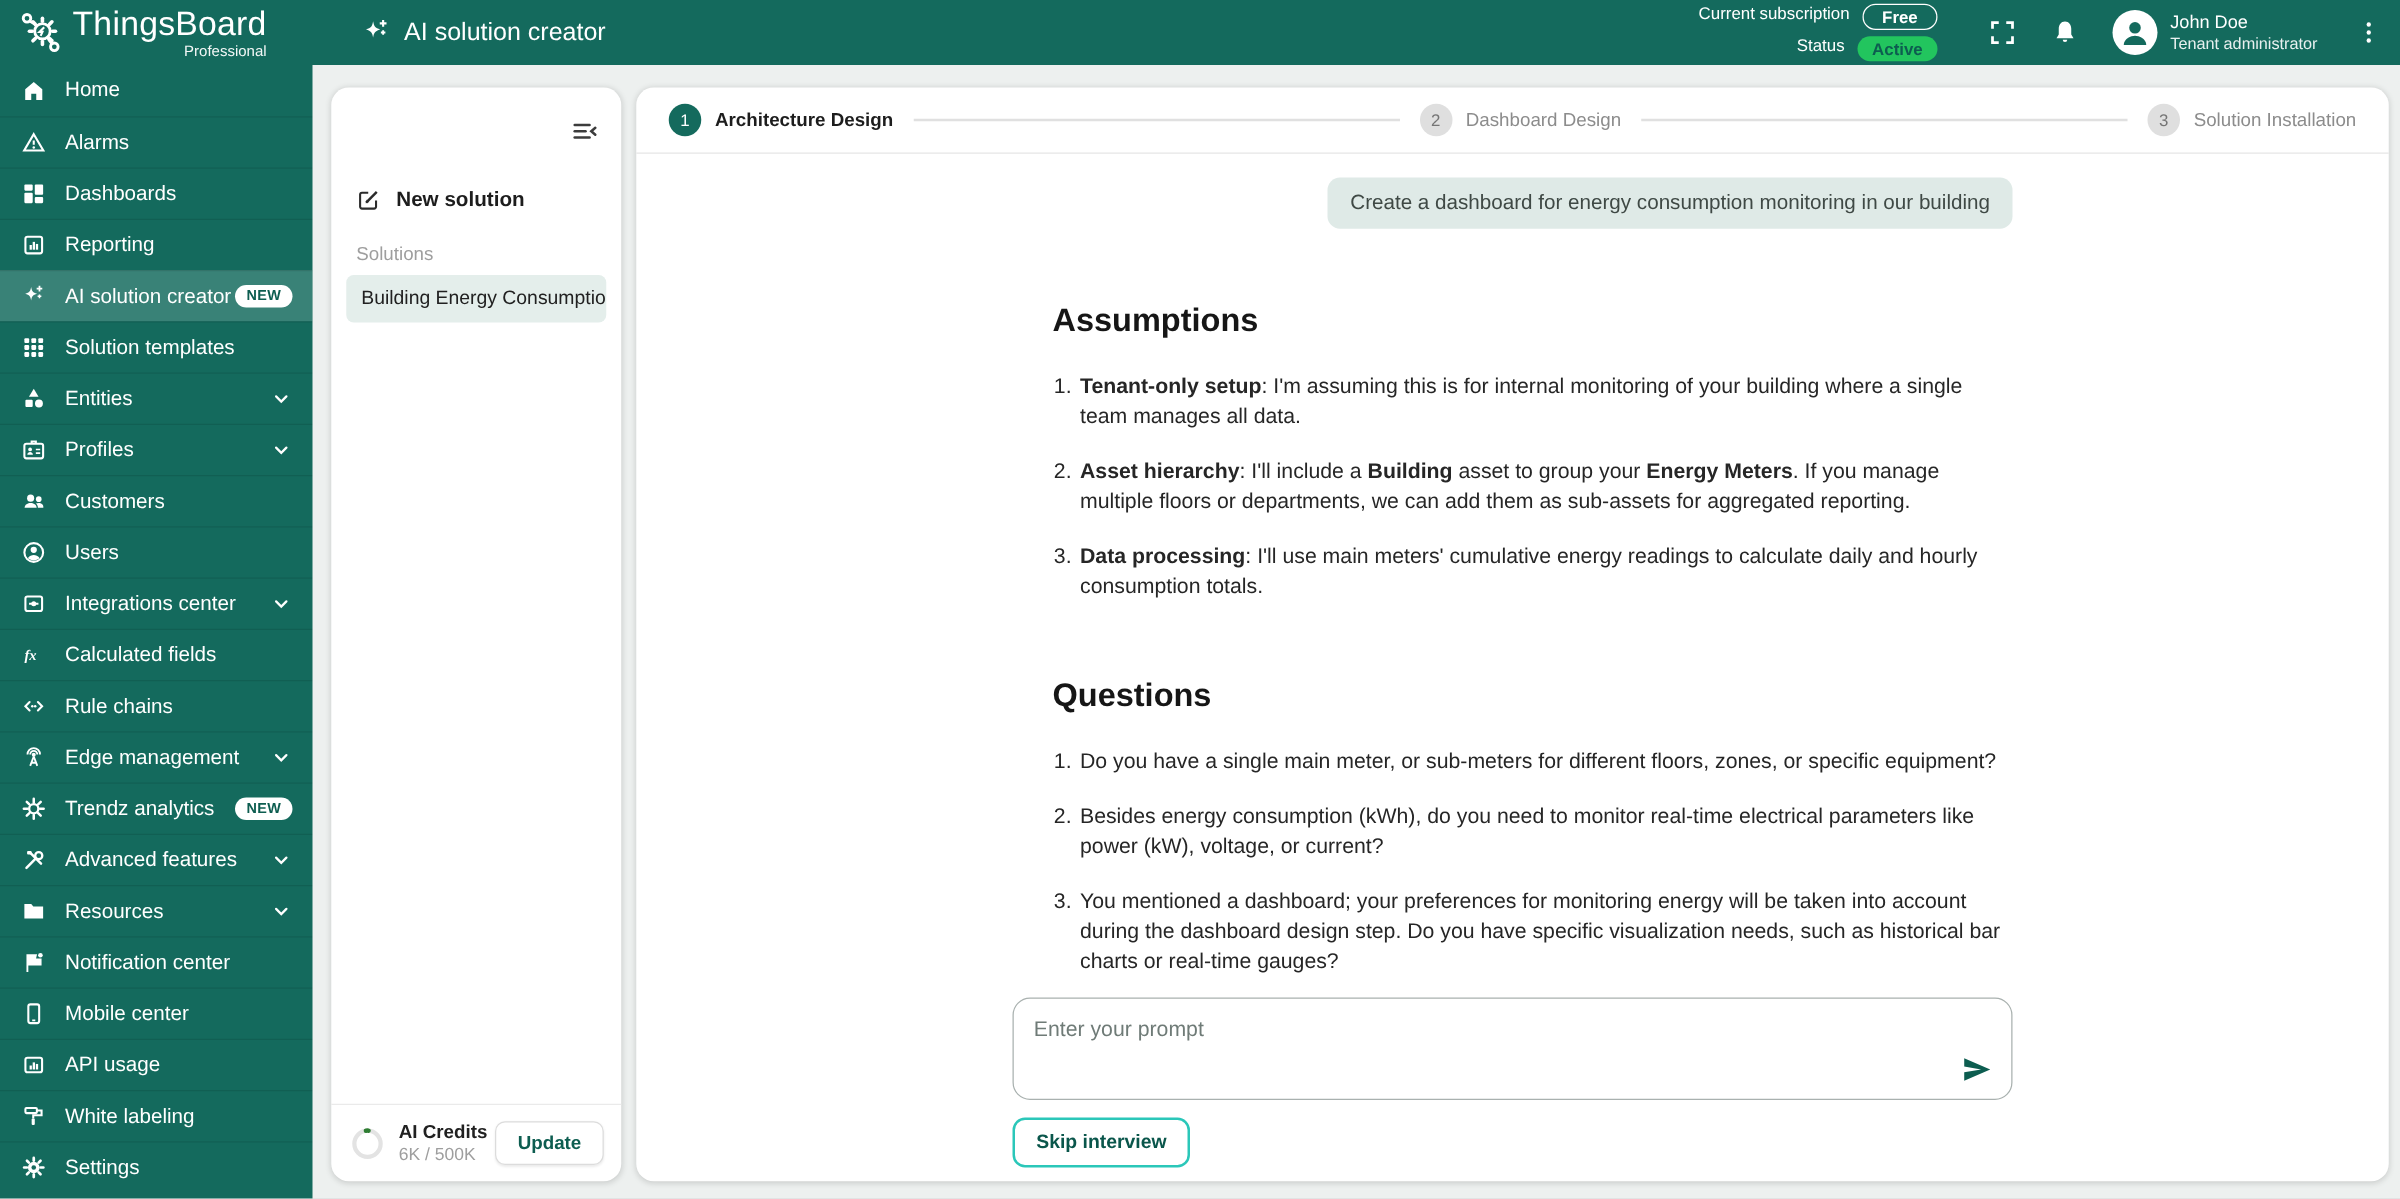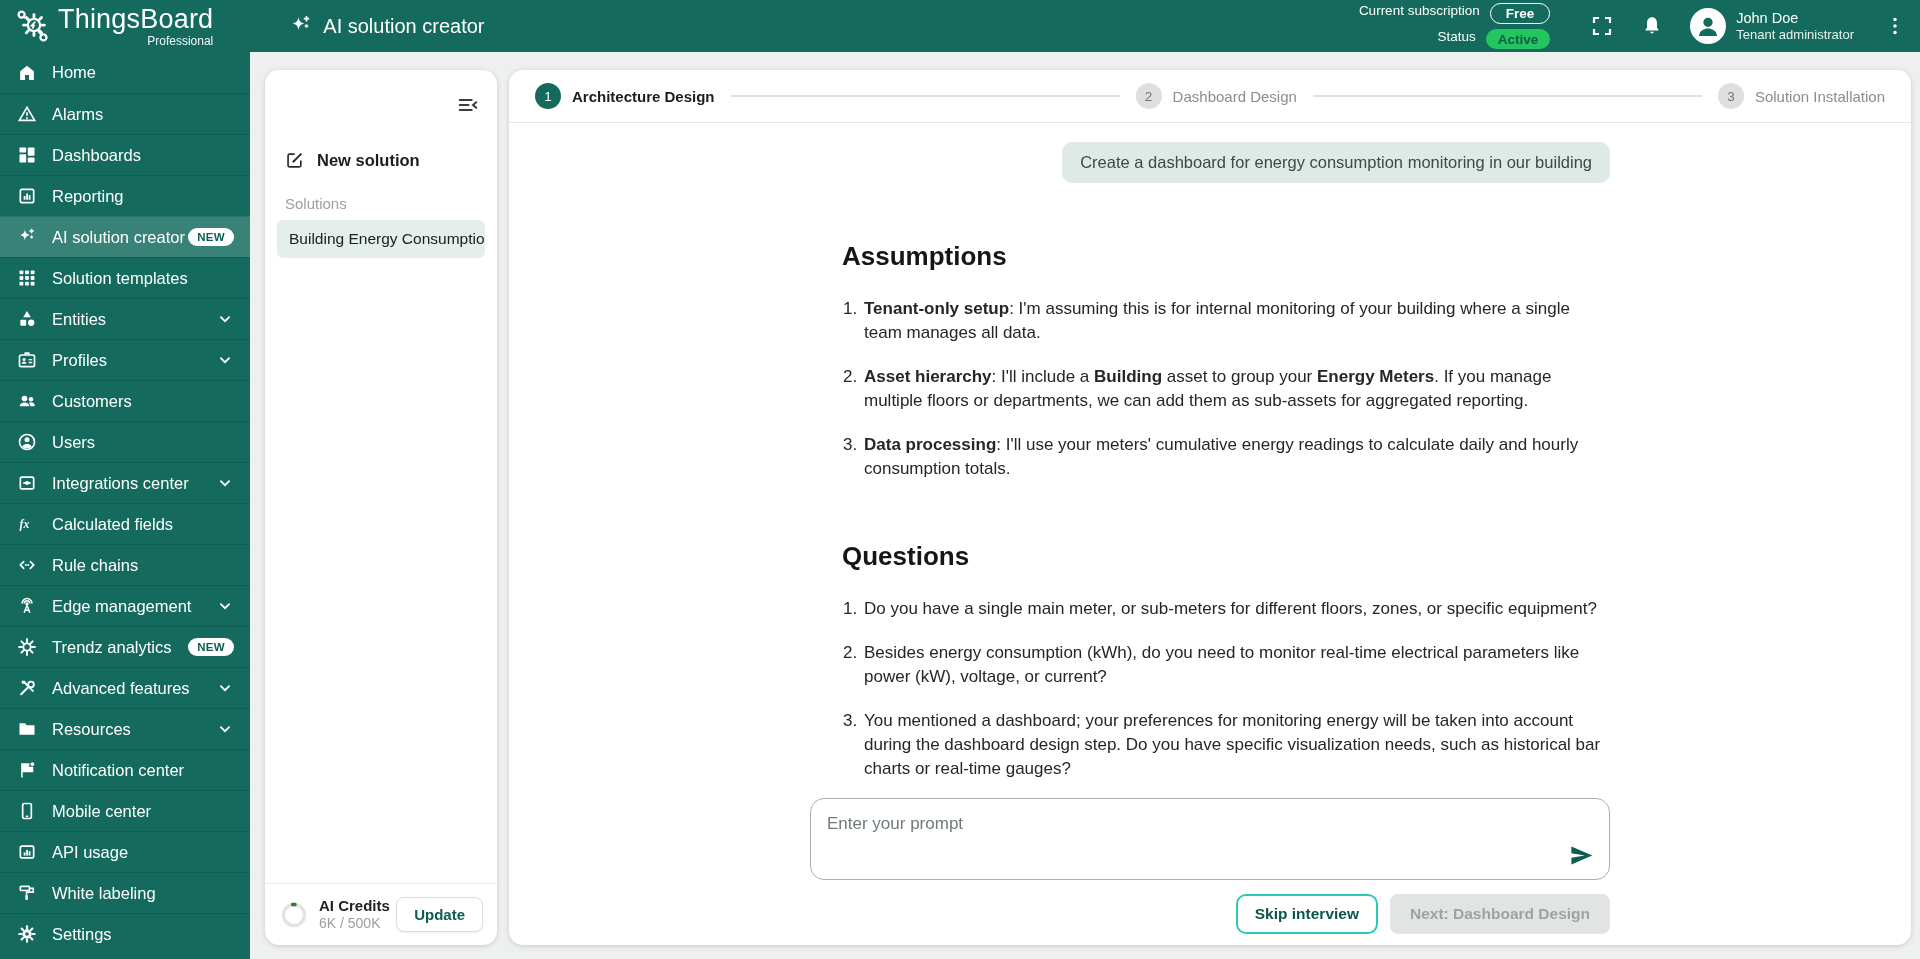--- a/index.html
+++ b/index.html
@@ -86,21 +86,21 @@
   .qa-list{margin:25px 0 0 0;padding-left:52px;font-size:17px;line-height:24px;color:var(--txt);}
   .qa-list li{margin-bottom:20px;padding-left:2px;}
   .qa-list b{font-weight:700;}
   .section-title.questions{padding-top:40px;}
 
   .bottom-block{position:absolute;left:0;right:0;bottom:11px;margin-top:36px;}
   .prompt-box{position:relative;height:82px;border:1px solid #A9B1AF;border-radius:14px;background:#fff;}
   .prompt-input{width:100%;height:100%;border:none;outline:none;resize:none;background:transparent;border-radius:14px;padding:15px 50px 15px 16px;font-family:inherit;font-size:17px;color:#333;caret-color:var(--teal);}
   .prompt-input::placeholder{color:#6F7B77;opacity:1;}
   .send-btn{position:absolute;right:14px;bottom:10px;width:27px;height:27px;color:var(--teal-dark);cursor:pointer;}
-  .actions-row{display:flex;justify-content:flex-end;gap:12px;margin-top:14px;}
+  .actions-row{display:flex;gap:12px;margin-top:14px;}
   .skip-btn{background:#fff;border:2px solid var(--turquoise);border-radius:10px;padding:9px 17px;font-size:15.5px;font-weight:700;color:#0A564B;cursor:pointer;font-family:inherit;}
   .next-btn{background:#E2E4E4;border:none;border-radius:8px;padding:10px 20px;font-size:15.5px;font-weight:700;color:#9DA3A2;cursor:default;font-family:inherit;}
 </style>
 </head>
 <body>
 
 <svg width="0" height="0" style="position:absolute">
   <defs>
     <symbol id="i-logo" viewBox="0 0 40 40">
       <g fill="none" stroke="currentColor" stroke-width="2.4">
@@ -565,39 +565,38 @@
     </div>
 
     <div class="content">
       <div class="column">
         <div class="bubble">Create a dashboard for energy consumption monitoring in our building</div>
 
         <h2 class="section-title">Assumptions</h2>
         <ol class="qa-list">
           <li><b>Tenant-only setup</b><span>: I'm assuming this is for internal monitoring of your building where a single team manages all data.</span></li>
           <li><b>Asset hierarchy</b><span>: I'll include a </span><b>Building</b><span> asset to group your </span><b>Energy Meters</b><span>. If you manage multiple floors or departments, we can add them as sub-assets for aggregated reporting.</span></li>
-          <li><b>Data processing</b><span>: I'll use your meters' cumulative energy readings to calculate daily and hourly consumption totals.</span></li>
+          <li><b>Data processing</b><span>: I'll use main meters' cumulative energy readings to calculate daily and hourly consumption totals.</span></li>
         </ol>
 
         <h2 class="section-title questions">Questions</h2>
         <ol class="qa-list">
           <li>Do you have a single main meter, or sub-meters for different floors, zones, or specific equipment?</li>
           <li>Besides energy consumption (kWh), do you need to monitor real-time electrical parameters like power (kW), voltage, or current?</li>
           <li>You mentioned a dashboard; your preferences for monitoring energy will be taken into account during the dashboard design step. Do you have specific visualization needs, such as historical bar charts or real-time gauges?</li>
         </ol>
 
         <div class="bottom-block">
           <div class="prompt-box">
             <textarea class="prompt-input" placeholder="Enter your prompt" style=""></textarea>
             <svg class="send-btn">
                 <use href="#i-send"></use>
               </svg>
           </div>
           <div class="actions-row">
             <button class="skip-btn">Skip interview</button>
-            <button class="next-btn" disabled="">Next: Dashboard Design</button>
           </div>
         </div>
       </div>
     </div>
   </div>
 
 </div>
 
 </body></html>

